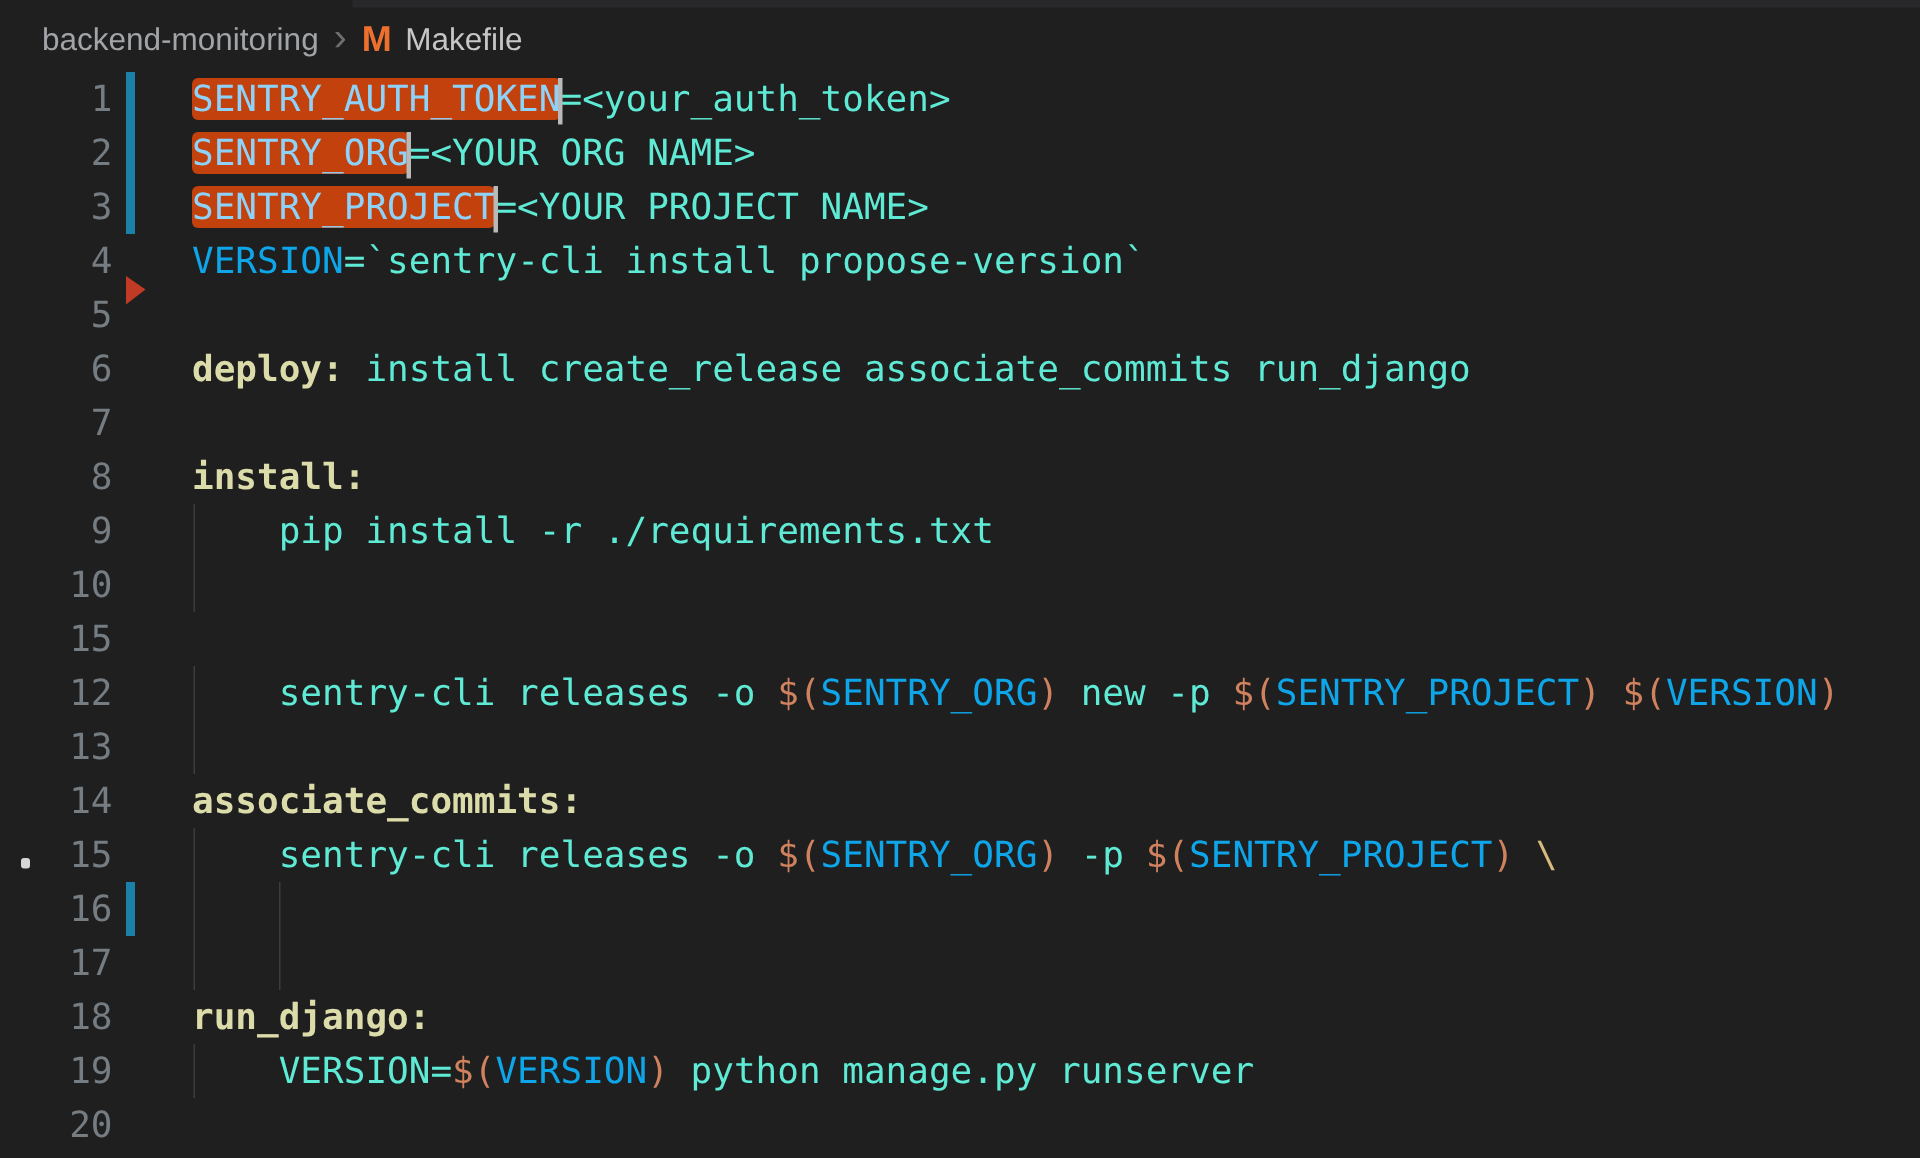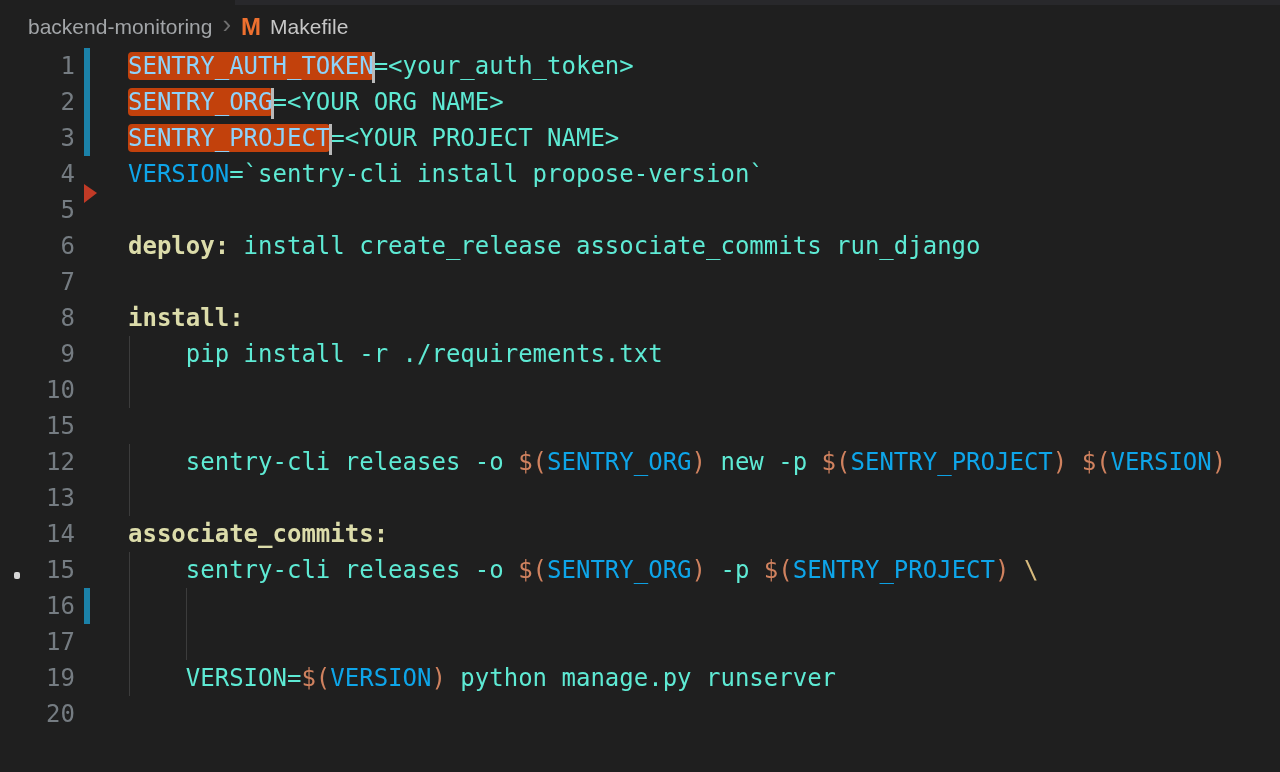--- a/index.html
+++ b/index.html
@@ -69,18 +69,19 @@
     <div class="row"><div class="ln">8</div><div class="codeln"><span class="tgt">install:</span></div></div>
     <div class="row"><div class="ln">9</div><div class="g" style="left: 129px;"></div><div class="codeln"><span class="def">    pip install -r ./requirements.txt</span></div></div>
     <div class="row"><div class="ln">10</div><div class="g" style="left: 129px;"></div><div class="codeln"></div></div>
     <div class="row"><div class="ln">15</div></div>
     <div class="row"><div class="ln">12</div><div class="g" style="left: 129px;"></div><div class="codeln"><span class="def">    sentry-cli releases -o </span><span class="p">$(</span><span class="var">SENTRY_ORG</span><span class="p">)</span><span class="def"> new -p </span><span class="p">$(</span><span class="var">SENTRY_PROJECT</span><span class="p">)</span><span class="def"> </span><span class="p">$(</span><span class="var">VERSION</span><span class="p">)</span></div></div>
     <div class="row"><div class="ln">13</div><div class="g" style="left: 129px;"></div><div class="codeln"></div></div>
     <div class="row"><div class="ln">14</div><div class="codeln"><span class="tgt">associate_commits:</span></div></div>
     <div class="row"><div class="ln">15</div><div class="g" style="left: 129px;"></div><div class="codeln"><span class="def">    sentry-cli releases -o </span><span class="p">$(</span><span class="var">SENTRY_ORG</span><span class="p">)</span><span class="def"> -p </span><span class="p">$(</span><span class="var">SENTRY_PROJECT</span><span class="p">)</span><span class="def"> </span><span class="bs">\</span></div></div>
     <div class="row"><div class="ln">16</div><div class="gb"></div><div class="g" style="left: 129px;"></div><div class="g" style="left: 186px;"></div></div>
     <div class="row"><div class="ln">17</div><div class="g" style="left: 129px;"></div><div class="g" style="left: 186px;"></div><div class="codeln"></div></div>
+    <div class="row"><div class="ln">18</div><div class="codeln"><span class="tgt">run_django:</span></div></div>
     <div class="row"><div class="ln">19</div><div class="g" style="left: 129px;"></div><div class="codeln"><span class="def">    VERSION=</span><span class="p">$(</span><span class="var">VERSION</span><span class="p">)</span><span class="def"> python manage.py runserver</span></div></div>
     <div class="row"><div class="ln">20</div><div class="codeln"></div></div>
   </div>
 
 <div class="red-marker"></div>
 <div class="mouse-dot"></div>
 
 </body></html>

